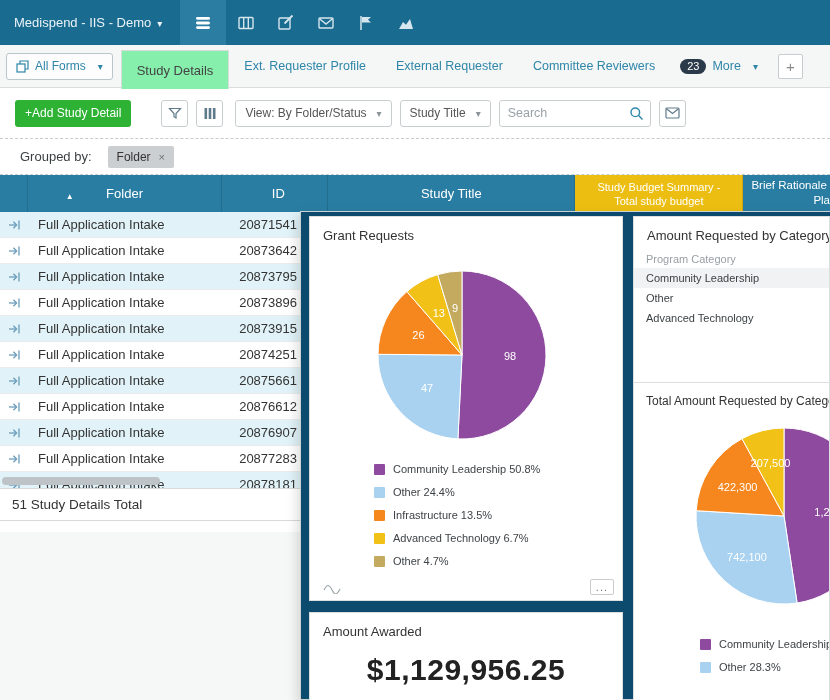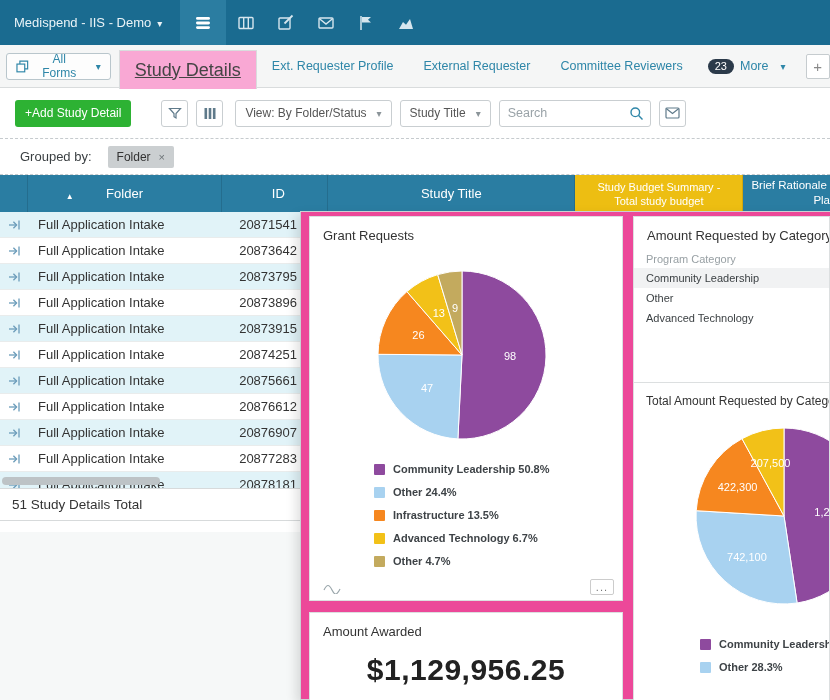--- a/index.html
+++ b/index.html
@@ -15,21 +15,21 @@
   .caret::after{content:"▾";font-size:10px;margin-left:6px;}
   .nav-icons{display:flex;align-items:stretch;margin-left:4px;}
   .nav-btn{width:40px;display:flex;align-items:center;justify-content:center;cursor:pointer;}
   .nav-btn.active{width:46px;background:var(--topbar-active);}
 
   
   .tabbar{position:absolute;left:0;top:45px;width:830px;height:43px;background:#f5f6f6;border-bottom:1px solid #d9dcdd;display:flex;align-items:center;}
   .all-forms{margin-left:6px;height:27px;display:flex;align-items:center;gap:6px;padding:0 9px;background:#fdfdfd;border:1px solid #b9c6cc;border-radius:3px;color:var(--accent);font-size:12px;}
   .tabs{display:flex;align-items:flex-start;height:100%;margin-left:8px;}
   .tab{display:flex;align-items:center;height:100%;padding:0 15px;font-size:12.5px;color:var(--accent);cursor:pointer;white-space:nowrap;}
-  .tab.active{position:relative;z-index:2;height:39px;margin-top:5px;background:#f9a8d4;border:1px solid #d9dcdd;border-bottom:none;color:#444;font-size:18px;text-decoration:underline;}
+  .tab.active{position:relative;z-index:2;height:39px;margin-top:5px;background:#86efac;border:1px solid #d9dcdd;border-bottom:none;color:#444;font-size:13px;}
   .more-tab{display:flex;align-items:center;gap:6px;padding:0 10px;height:100%;border:none;background:transparent;color:var(--accent);font-size:12.5px;}
   .badge{background:#2b3a4a;color:#fff;font-size:11px;border-radius:9px;padding:2px 7px;line-height:1;}
   .add-tab{width:25px;height:25px;border:1px solid #c6cccf;background:#fff;color:#888;font-size:15px;line-height:1;border-radius:2px;margin-left:10px;padding:0;}
 
   
   .toolbar{position:absolute;left:9px;top:88px;width:830px;height:50px;background:#fff;display:flex;align-items:center;padding:0 6px;gap:8px;}
   .btn-green{height:27px;background:var(--green);color:#fff;border:none;border-radius:3px;font-size:12px;padding:0 10px;margin-right:22px;white-space:nowrap;}
   .icon-btn{width:27px;height:27px;border:1px solid #c9ced1;background:#fff;border-radius:3px;display:flex;align-items:center;justify-content:center;padding:0;}
   .dd{height:27px;border:1px solid #c9ced1;background:#fff;border-radius:3px;display:flex;align-items:center;font-size:12px;color:#555;padding:0 9px;gap:8px;white-space:nowrap;}
   .dd .caret::after{color:#8b9499;margin-left:2px;}
@@ -70,27 +70,27 @@
   .c4{width:170px;}
   .c5{flex:1;}
 
   .htrack{position:absolute;left:0;top:476px;width:302px;height:10px;z-index:2;}
   .hthumb{position:absolute;left:2px;top:1px;width:158px;height:8px;background:#bdc3c6;border-radius:4px;}
 
   .gridfooter{position:absolute;left:0;top:488px;width:302px;height:33px;background:#fff;border-top:1px solid #d7dadb;border-bottom:1px solid #d7dadb;border-right:1px solid #d7dadb;display:flex;align-items:center;padding-left:12px;font-size:13.5px;color:#333;z-index:3;}
   .belowarea{position:absolute;left:0;top:532px;width:302px;height:168px;background:#f6f8f8;z-index:0;}
 
   
-  .overlay{position:absolute;left:300px;top:211px;width:530px;height:489px;background:#ec4899;border:1px solid #ccd1d3;border-right:none;box-shadow:-4px 4px 10px rgba(0,0,0,.12);z-index:5;}
+  .overlay{position:absolute;left:300px;top:211px;width:530px;height:489px;background:#0c4a6e;border:1px solid #ccd1d3;border-right:none;box-shadow:-4px 4px 10px rgba(0,0,0,.12);z-index:5;}
   .card{position:absolute;background:#fff;border:1px solid #dcdfe0;overflow:hidden;}
   .card-title{font-size:13px;color:#333;padding:11px 13px 6px;white-space:nowrap;overflow:hidden;}
   .cardA{left:8px;top:4px;width:314px;height:385px;}
   .cardA svg.pie{display:block;margin-top:6px;}
   .legend{display:flex;flex-direction:column;gap:11px;margin:6px 0 0 64px;}
-  .leg-item{display:flex;align-items:center;gap:8px;font-size:11px;color:#3e4347;white-space:nowrap;font-weight:bold;}
+  .leg-item{display:flex;align-items:center;gap:8px;font-size:11px;color:#3e4347;white-space:nowrap;}
   .sw{width:11px;height:11px;border-radius:1px;flex:0 0 11px;}
   .card-foot{position:absolute;left:12px;right:8px;bottom:5px;display:flex;align-items:center;justify-content:space-between;}
   .dots{border:1px solid #ccc;border-radius:2px;background:#fff;color:#777;font-size:11px;line-height:8px;height:16px;padding:0 5px;letter-spacing:1px;}
   .cardB{left:8px;top:400px;width:314px;height:150px;}
   .big-amount{margin-top:8px;text-align:center;font-size:30px;font-weight:600;color:#222;letter-spacing:.5px;}
   .cardC{left:332px;top:4px;width:197px;height:170px;}
   .mini-head{font-size:11px;color:#98a0a4;padding:4px 12px 3px;}
   .mini-row{font-size:11px;color:#3a3f42;padding:4px 12px;cursor:pointer;}
   .mini-row.stripe2{background:#f1f2f3;}
   .cardD{left:332px;top:170px;width:197px;height:319px;}

